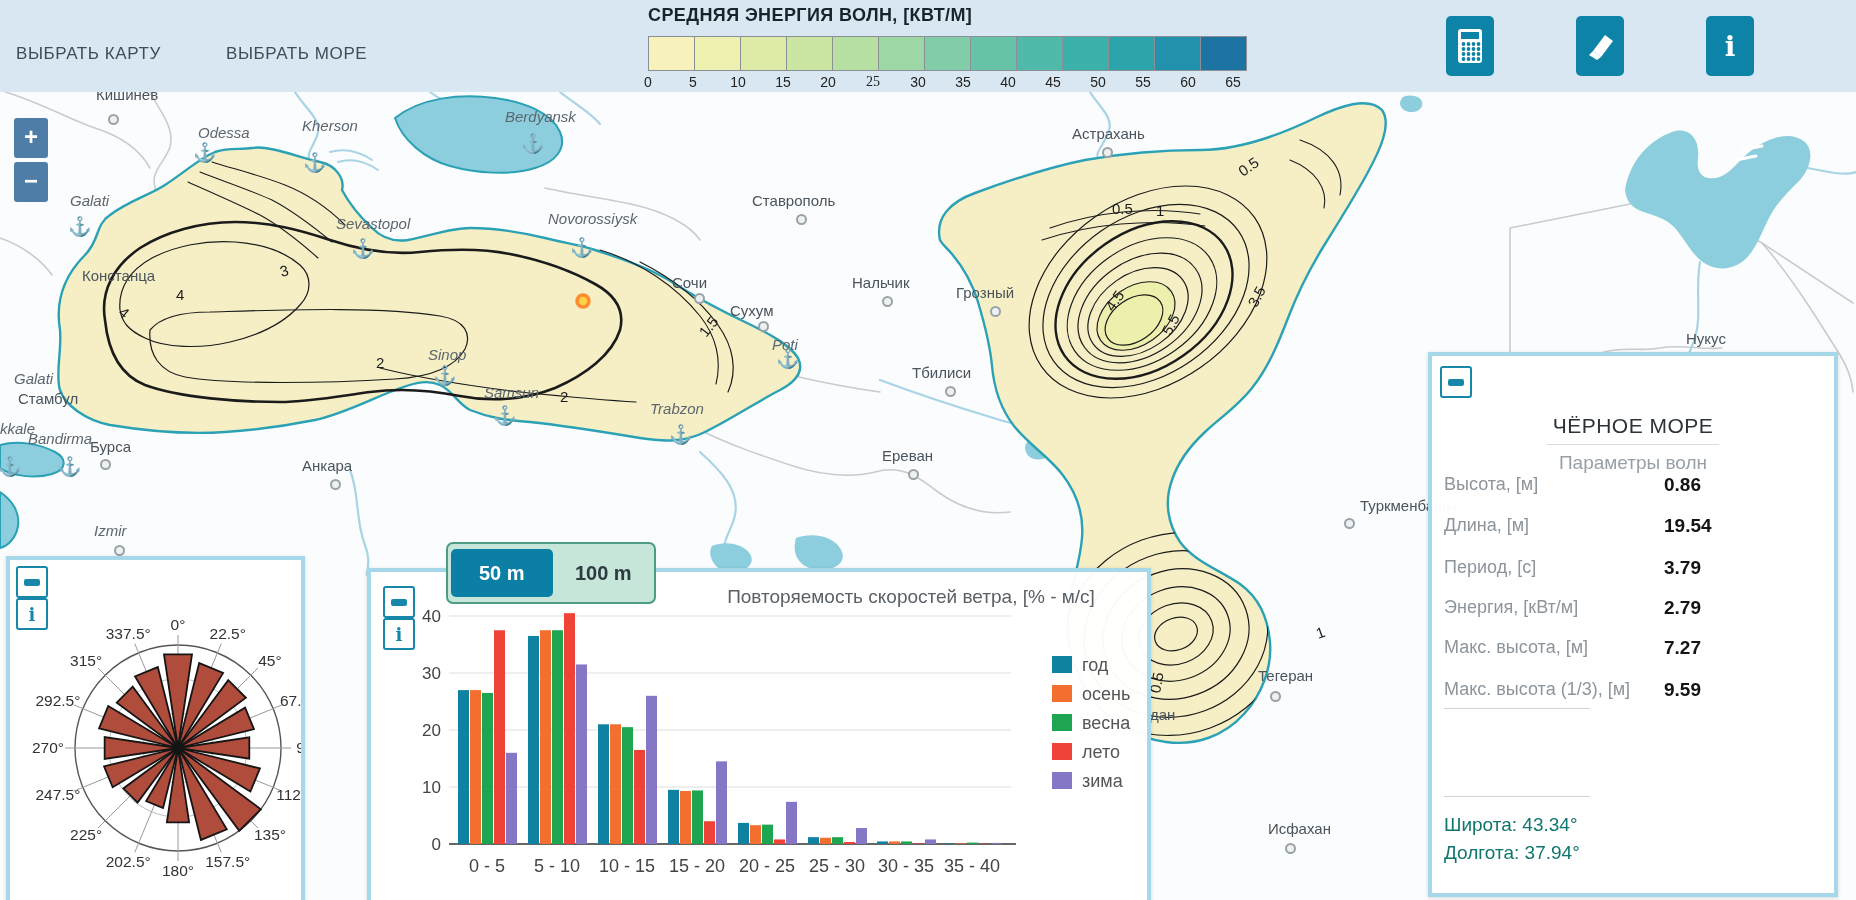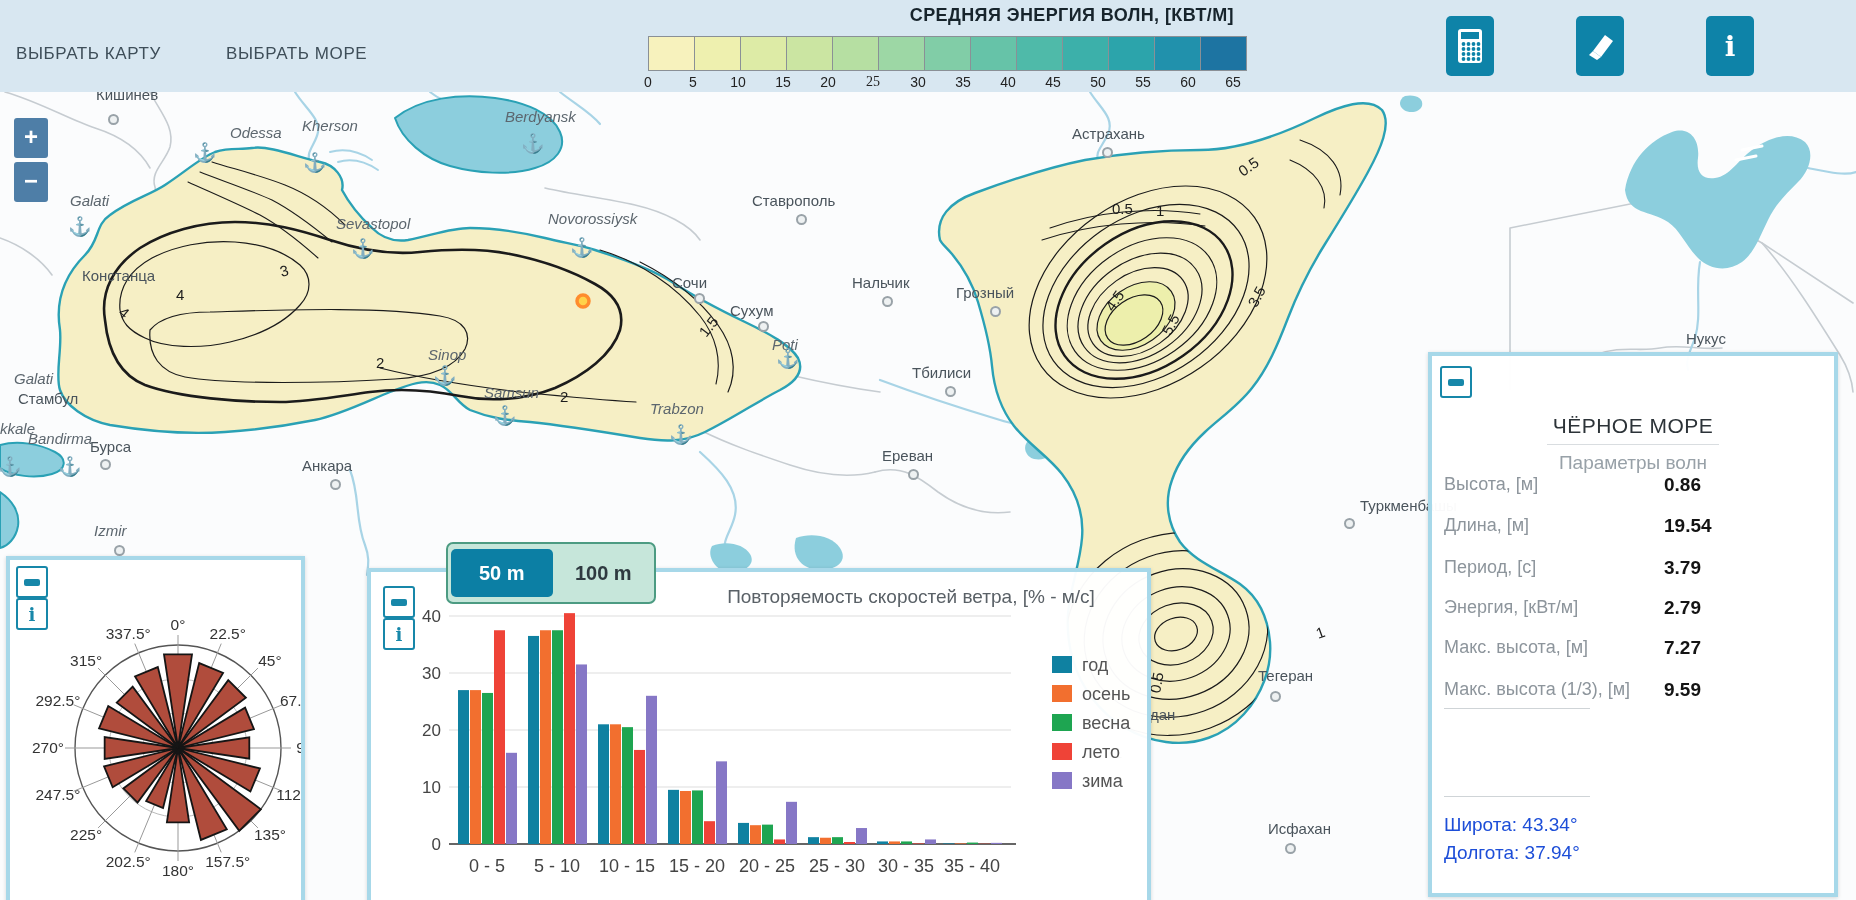--- a/index.html
+++ b/index.html
@@ -1,21 +1,21 @@
 <!DOCTYPE html>
 <html><head>
 <meta charset="utf-8">
 <style>
   html,body{margin:0;padding:0;background:#e8eef2;}
   #app{position:relative;width:1856px;height:900px;overflow:hidden;background:#fbfcfd;
        font-family:"Liberation Sans",sans-serif;}
   
   #header{position:absolute;left:0;top:0;width:1856px;height:92px;background:#d8e7f1;z-index:30;}
   .menu-item{position:absolute;top:44px;font-size:17px;letter-spacing:.6px;color:#3e4e59;cursor:pointer;}
-  #legend-title{position:absolute;left:648px;top:5px;width:586px;text-align:right;font-size:18px;
+  #legend-title{position:absolute;left:648px;top:5px;width:586px;text-align:left;font-size:18px;
                 font-weight:bold;color:#17242c;letter-spacing:.4px;}
   #colorbar{position:absolute;left:648px;top:36px;height:33px;display:flex;border:1px solid #8a9096;}
   #colorbar .seg{width:45px;height:33px;border-right:1px solid #8a9096;}
   #colorbar .seg:last-child{border-right:none;}
   #colorticks{position:absolute;left:648px;top:74px;width:586px;height:16px;}
   #colorticks span{position:absolute;transform:translateX(-50%);font-size:14px;color:#222;}
   .tool-btn{position:absolute;top:16px;width:48px;height:60px;background:#0e83a8;border-radius:5px;
             display:flex;align-items:center;justify-content:center;cursor:pointer;}
   
   #map-svg{position:absolute;left:0;top:0;z-index:1;}
@@ -38,21 +38,21 @@
   .mini-btn.info{font-family:"DejaVu Serif",serif;font-weight:bold;color:#1787a9;font-size:18px;}
   
   #bs-title{position:absolute;left:0;top:58px;width:100%;text-align:center;font-size:21px;color:#2c3338;
             letter-spacing:.5px;}
   #bs-title .tline{display:inline-block;border-bottom:1px solid #d9dde0;padding:0 6px 6px 6px;}
   #bs-sub{position:absolute;left:0;top:96px;width:100%;text-align:center;font-size:19px;color:#98a1a8;}
   .prow{position:absolute;left:12px;width:380px;}
   .prow .pl{position:absolute;left:0;top:0;font-size:18px;color:#8d959c;}
   .prow .pv{position:absolute;left:220px;top:0;font-size:19px;font-weight:bold;color:#141414;}
   .thin-line{position:absolute;left:12px;width:146px;border-top:1px solid #cfd4d7;}
-  .coord{position:absolute;left:12px;font-size:19px;color:#1d4ed8;}
+  .coord{position:absolute;left:12px;font-size:19px;color:#0f766e;}
   
   #toggle{position:absolute;left:446px;top:542px;width:206px;height:58px;background:#c6e6da;
           border:2px solid #4c9b82;border-radius:7px;z-index:25;display:flex;align-items:center;}
   #toggle .opt{width:50%;text-align:center;font-size:20px;font-weight:bold;color:#2f3a40;cursor:pointer;
                line-height:48px;}
   #toggle .opt.sel{background:#0c7fa4;color:#fff;border-radius:5px;height:48px;margin-left:3px;}
   #bar-title{position:absolute;left:250px;top:14px;width:580px;text-align:center;font-size:19px;color:#5a6167;}
 </style>
 </head>
 <body>
@@ -121,21 +121,21 @@
         <ellipse cx="1176" cy="634" rx="22" ry="16" transform="rotate(-20 1176 634)" fill="none" stroke="#1b1b1b" stroke-width="1.2"></ellipse>
       </g>
       <path d="M1050,228 C1095,212 1150,206 1200,214" fill="none" stroke="#1b1b1b" stroke-width="1.1" stroke-linejoin="round" stroke-linecap="round"></path>
       <path d="M1042,240 C1090,224 1150,218 1205,226" fill="none" stroke="#1b1b1b" stroke-width="1.1" stroke-linejoin="round" stroke-linecap="round"></path>
       <path d="M1300,140 C1330,150 1345,170 1340,195 M1290,160 C1315,170 1328,188 1324,208" fill="none" stroke="#1b1b1b" stroke-width="1.1" stroke-linejoin="round" stroke-linecap="round"></path>
       <circle cx="583" cy="301" r="6" fill="#ffd24a" stroke="#ff8c2e" stroke-width="3.5"></circle>
     </svg>
   <div id="map-layer">
       <div class="city" style="left: 96px; top: 86px;">Кишинев</div>
       <div class="cdot" style="left: 108px; top: 114px;"></div>
-      <div class="city lat" style="left: 198px; top: 124px; margin-left: 32px;">Odessa</div>
+      <div class="city lat" style="left: 198px; top: 124px;">Odessa</div>
       <div class="city lat" style="left: 302px; top: 117px;">Kherson</div>
       <div class="city lat" style="left: 505px; top: 108px;">Berdyansk</div>
       <div class="city lat" style="left: 70px; top: 192px;">Galati</div>
       <div class="city" style="left: 82px; top: 267px;">Констанца</div>
       <div class="city lat" style="left: 14px; top: 370px;">Galati</div>
       <div class="city lat" style="left: 336px; top: 215px;">Sevastopol</div>
       <div class="city lat" style="left: 548px; top: 210px;">Novorossiysk</div>
       <div class="city" style="left: 672px; top: 274px;">Сочи</div>
       <div class="cdot" style="left: 694px; top: 293px;"></div>
       <div class="city" style="left: 730px; top: 302px;">Сухум</div>

